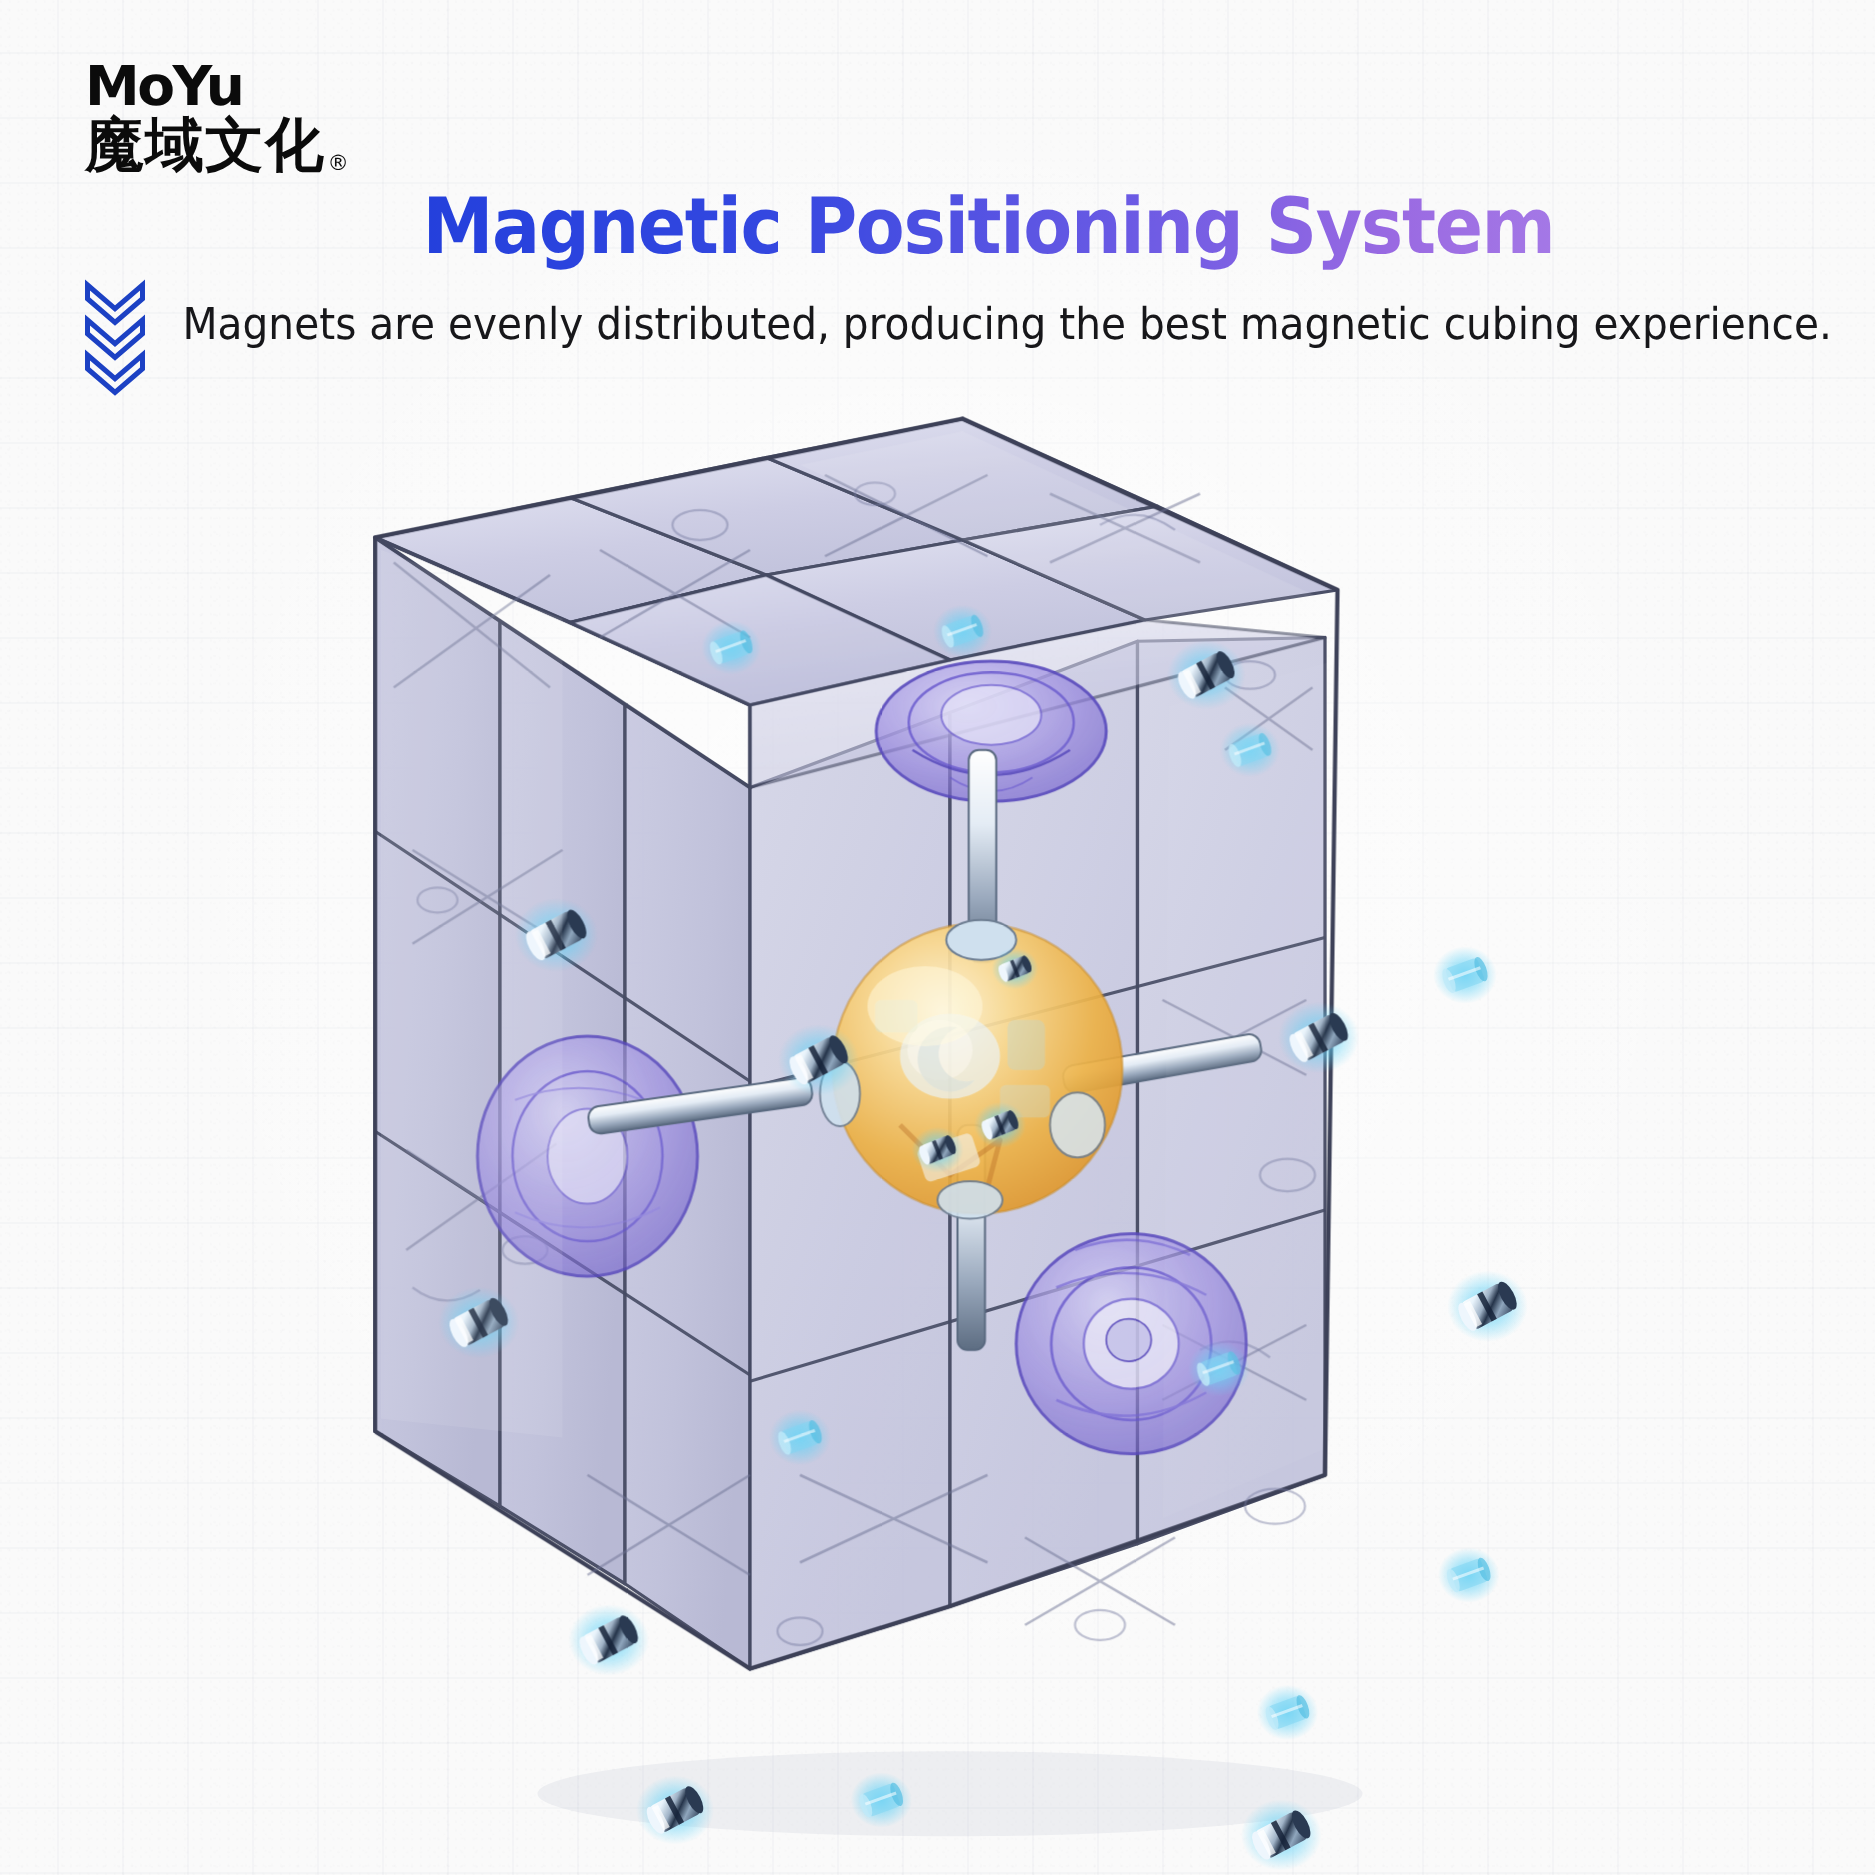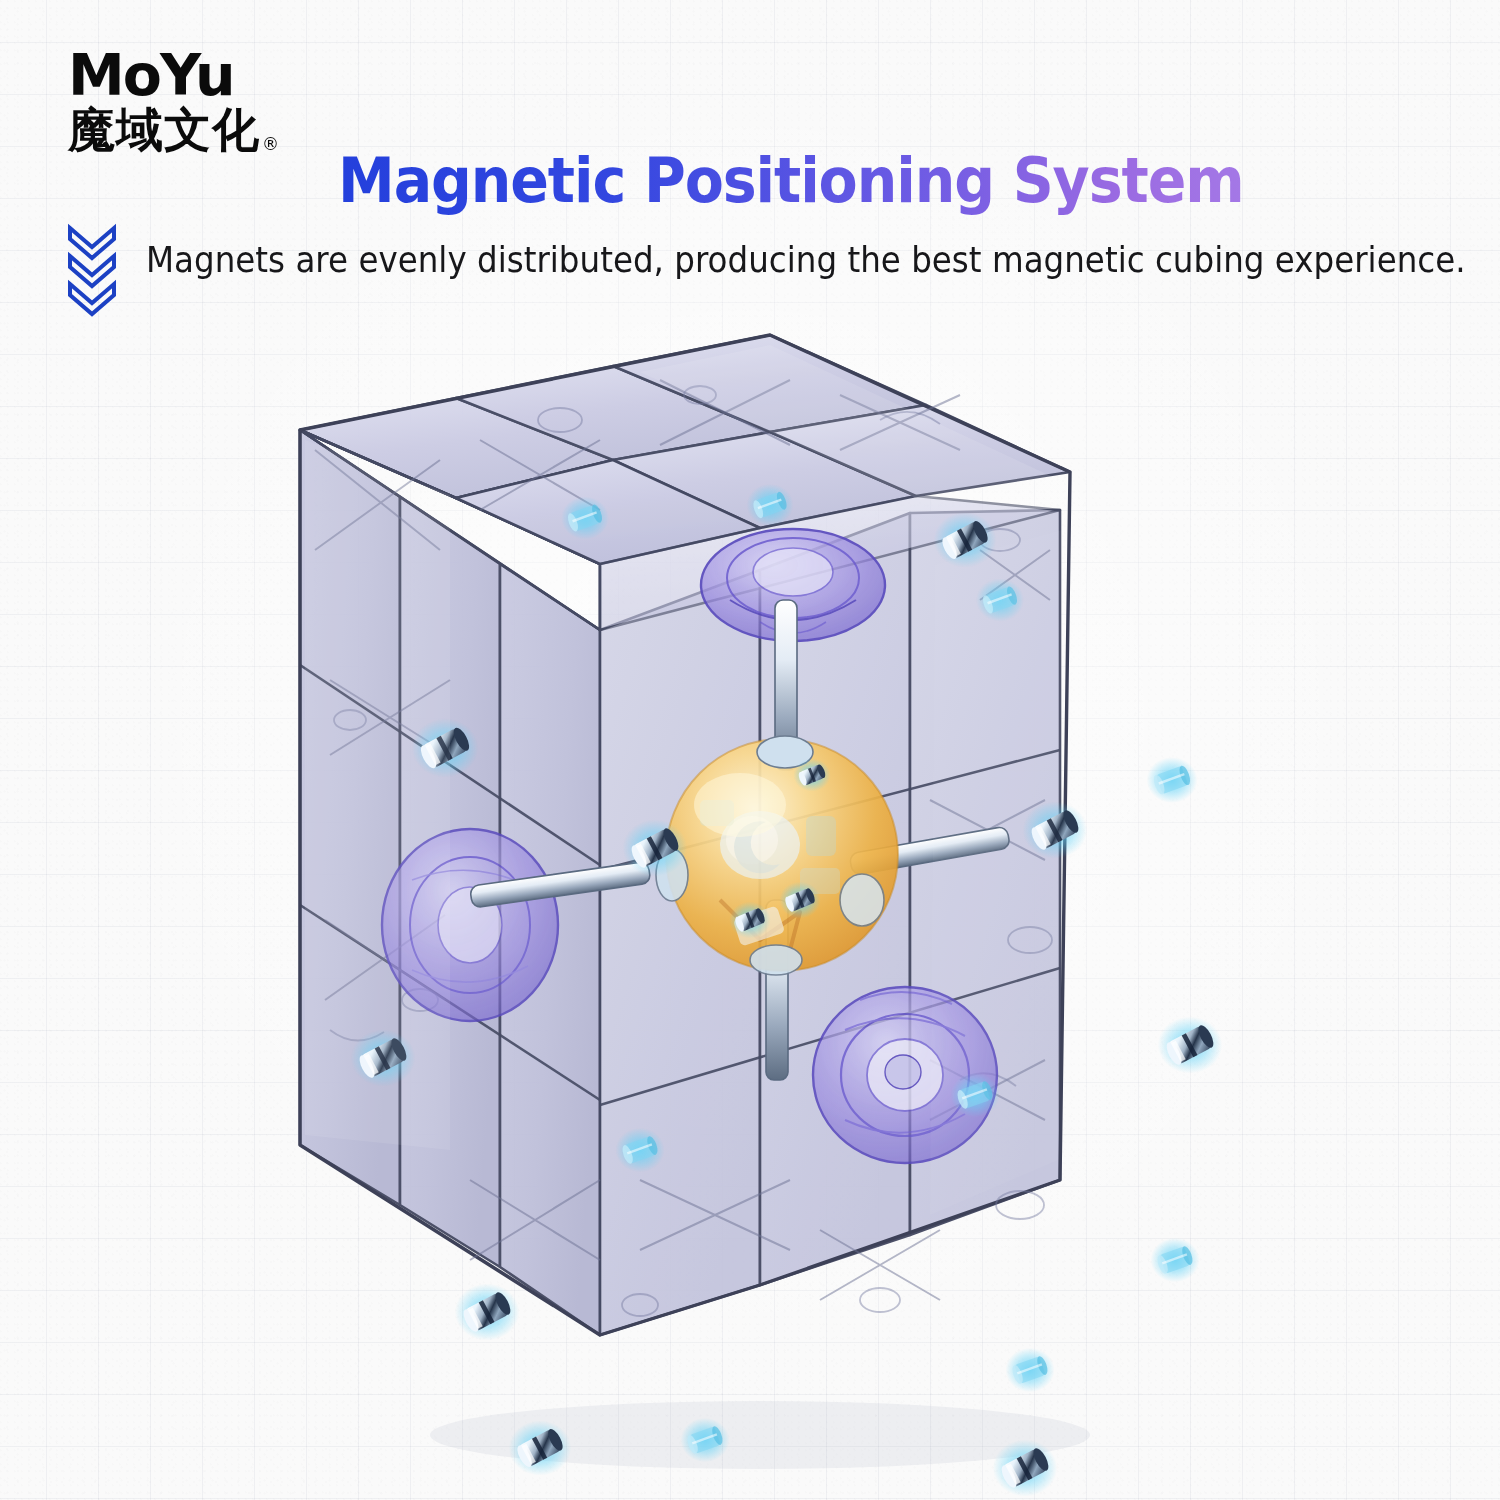--- a/index.html
+++ b/index.html
@@ -51,21 +51,21 @@
     position: absolute;
     left: 68px;
     top: 48px;
     width: 230px;
     color: #0b0b0b;
     user-select: none;
   }
   .logo-latin {
     font-family: "DejaVu Sans", sans-serif;
     font-weight: 700;
-    font-size: 57px;
+    font-size: 44px;
     letter-spacing: -2px;
     line-height: .98;
   }
   .logo-cjk-row {
     display: flex;
     align-items: flex-end;
     margin-top: 2px;
   }
   .logo-cjk {
     font-family: "DejaVu Sans", sans-serif;

